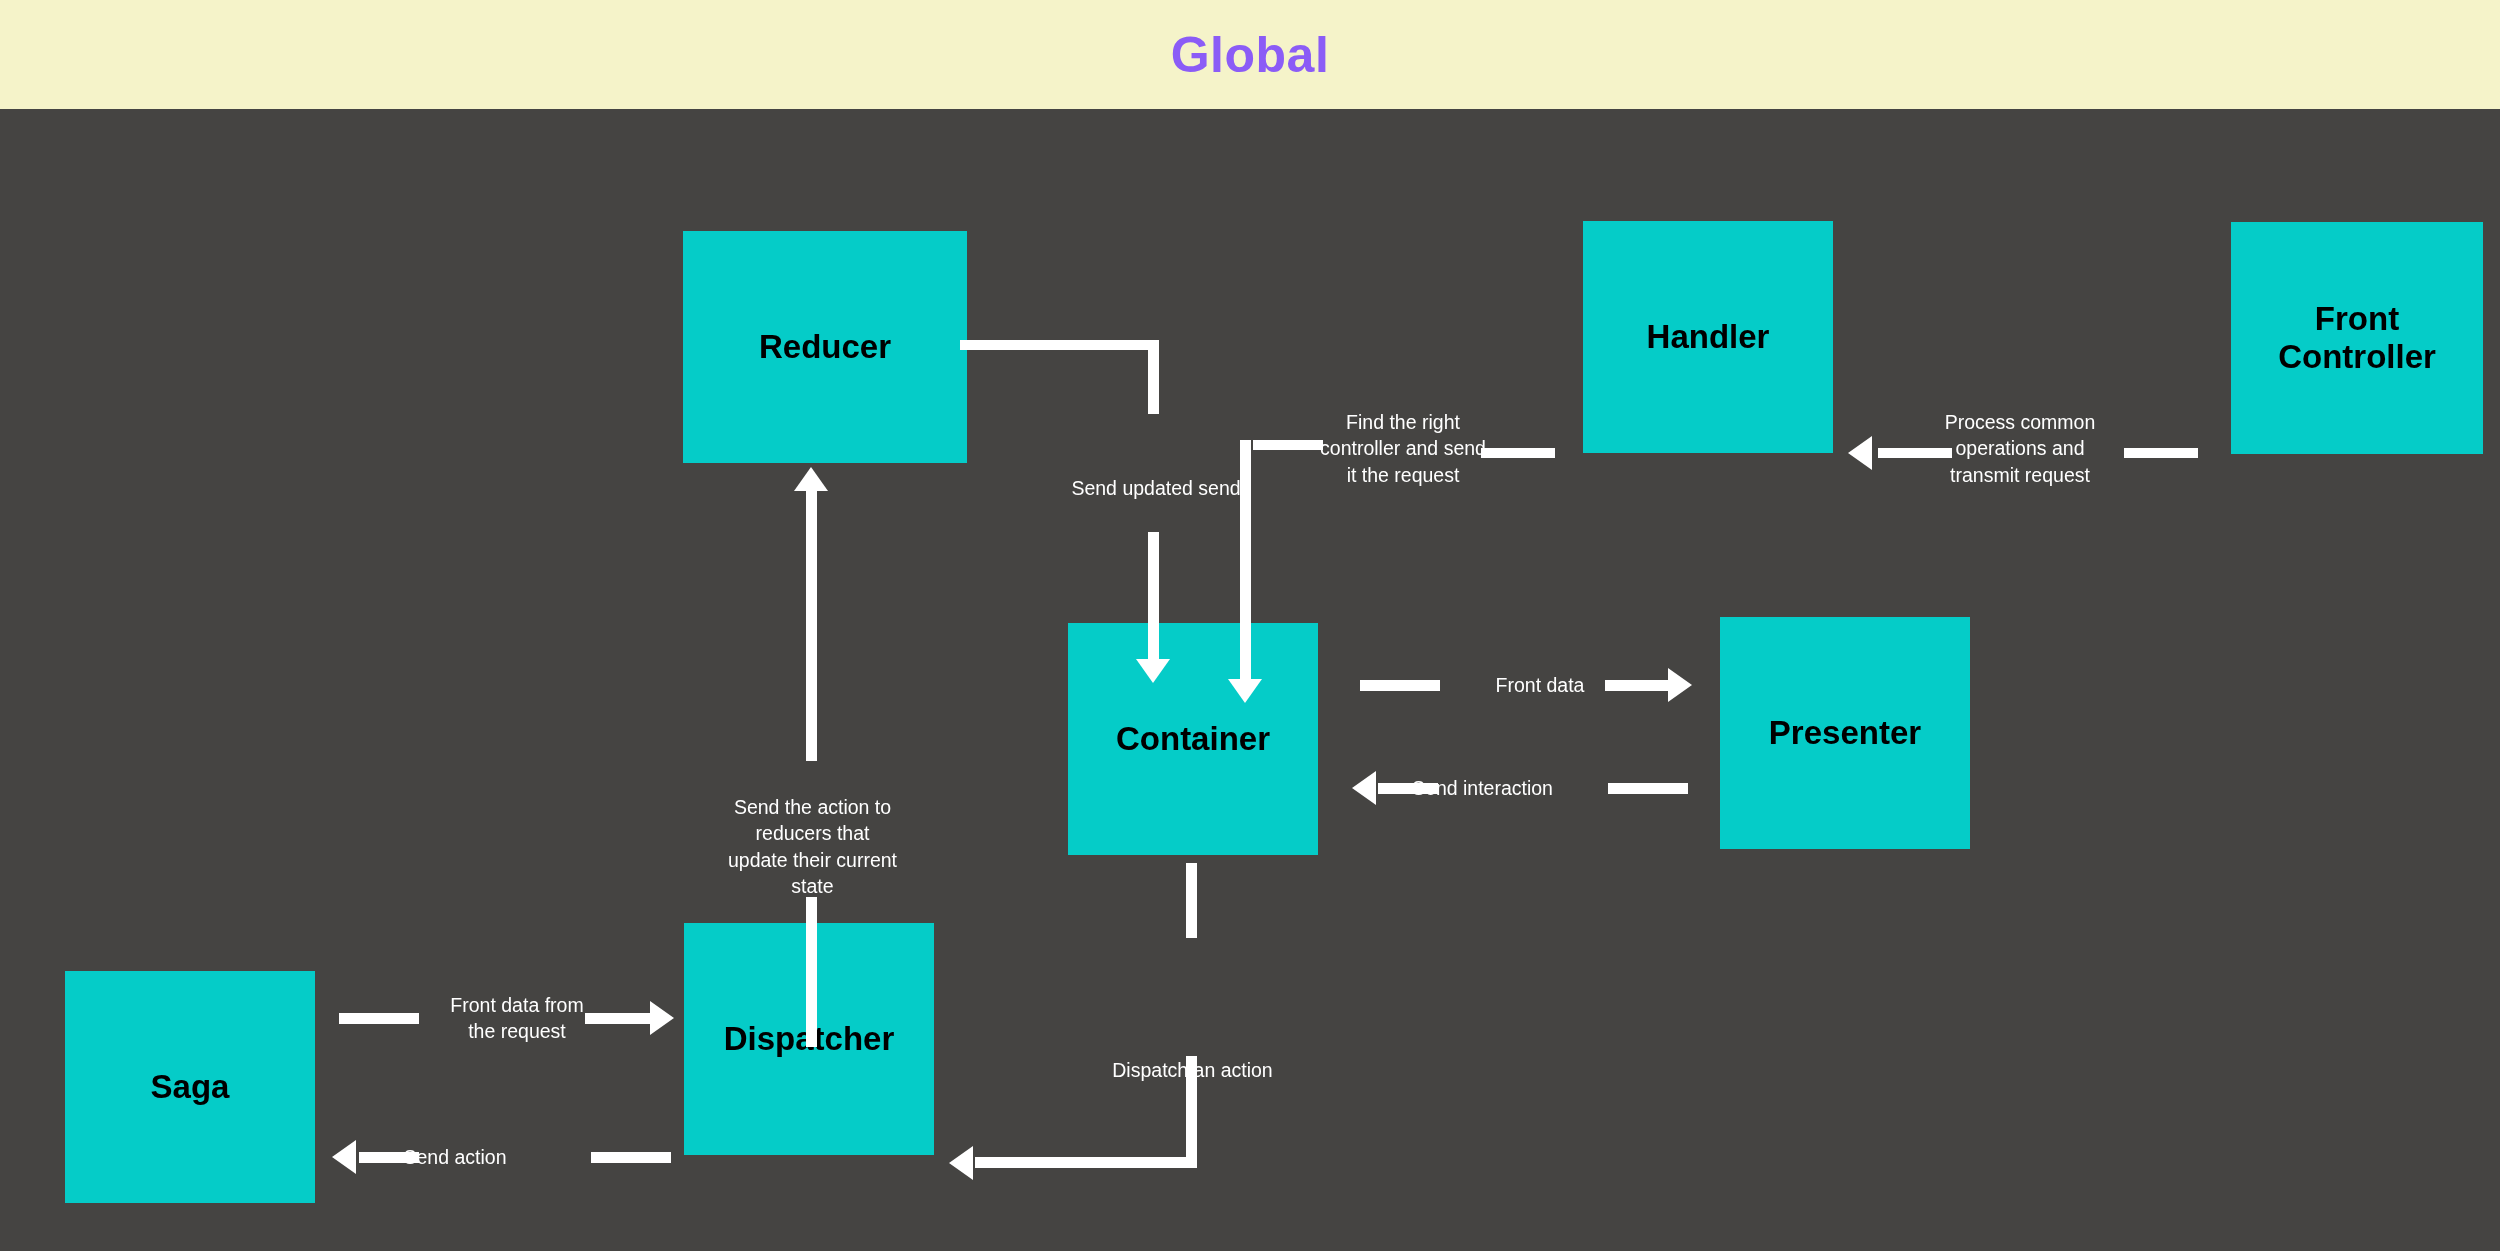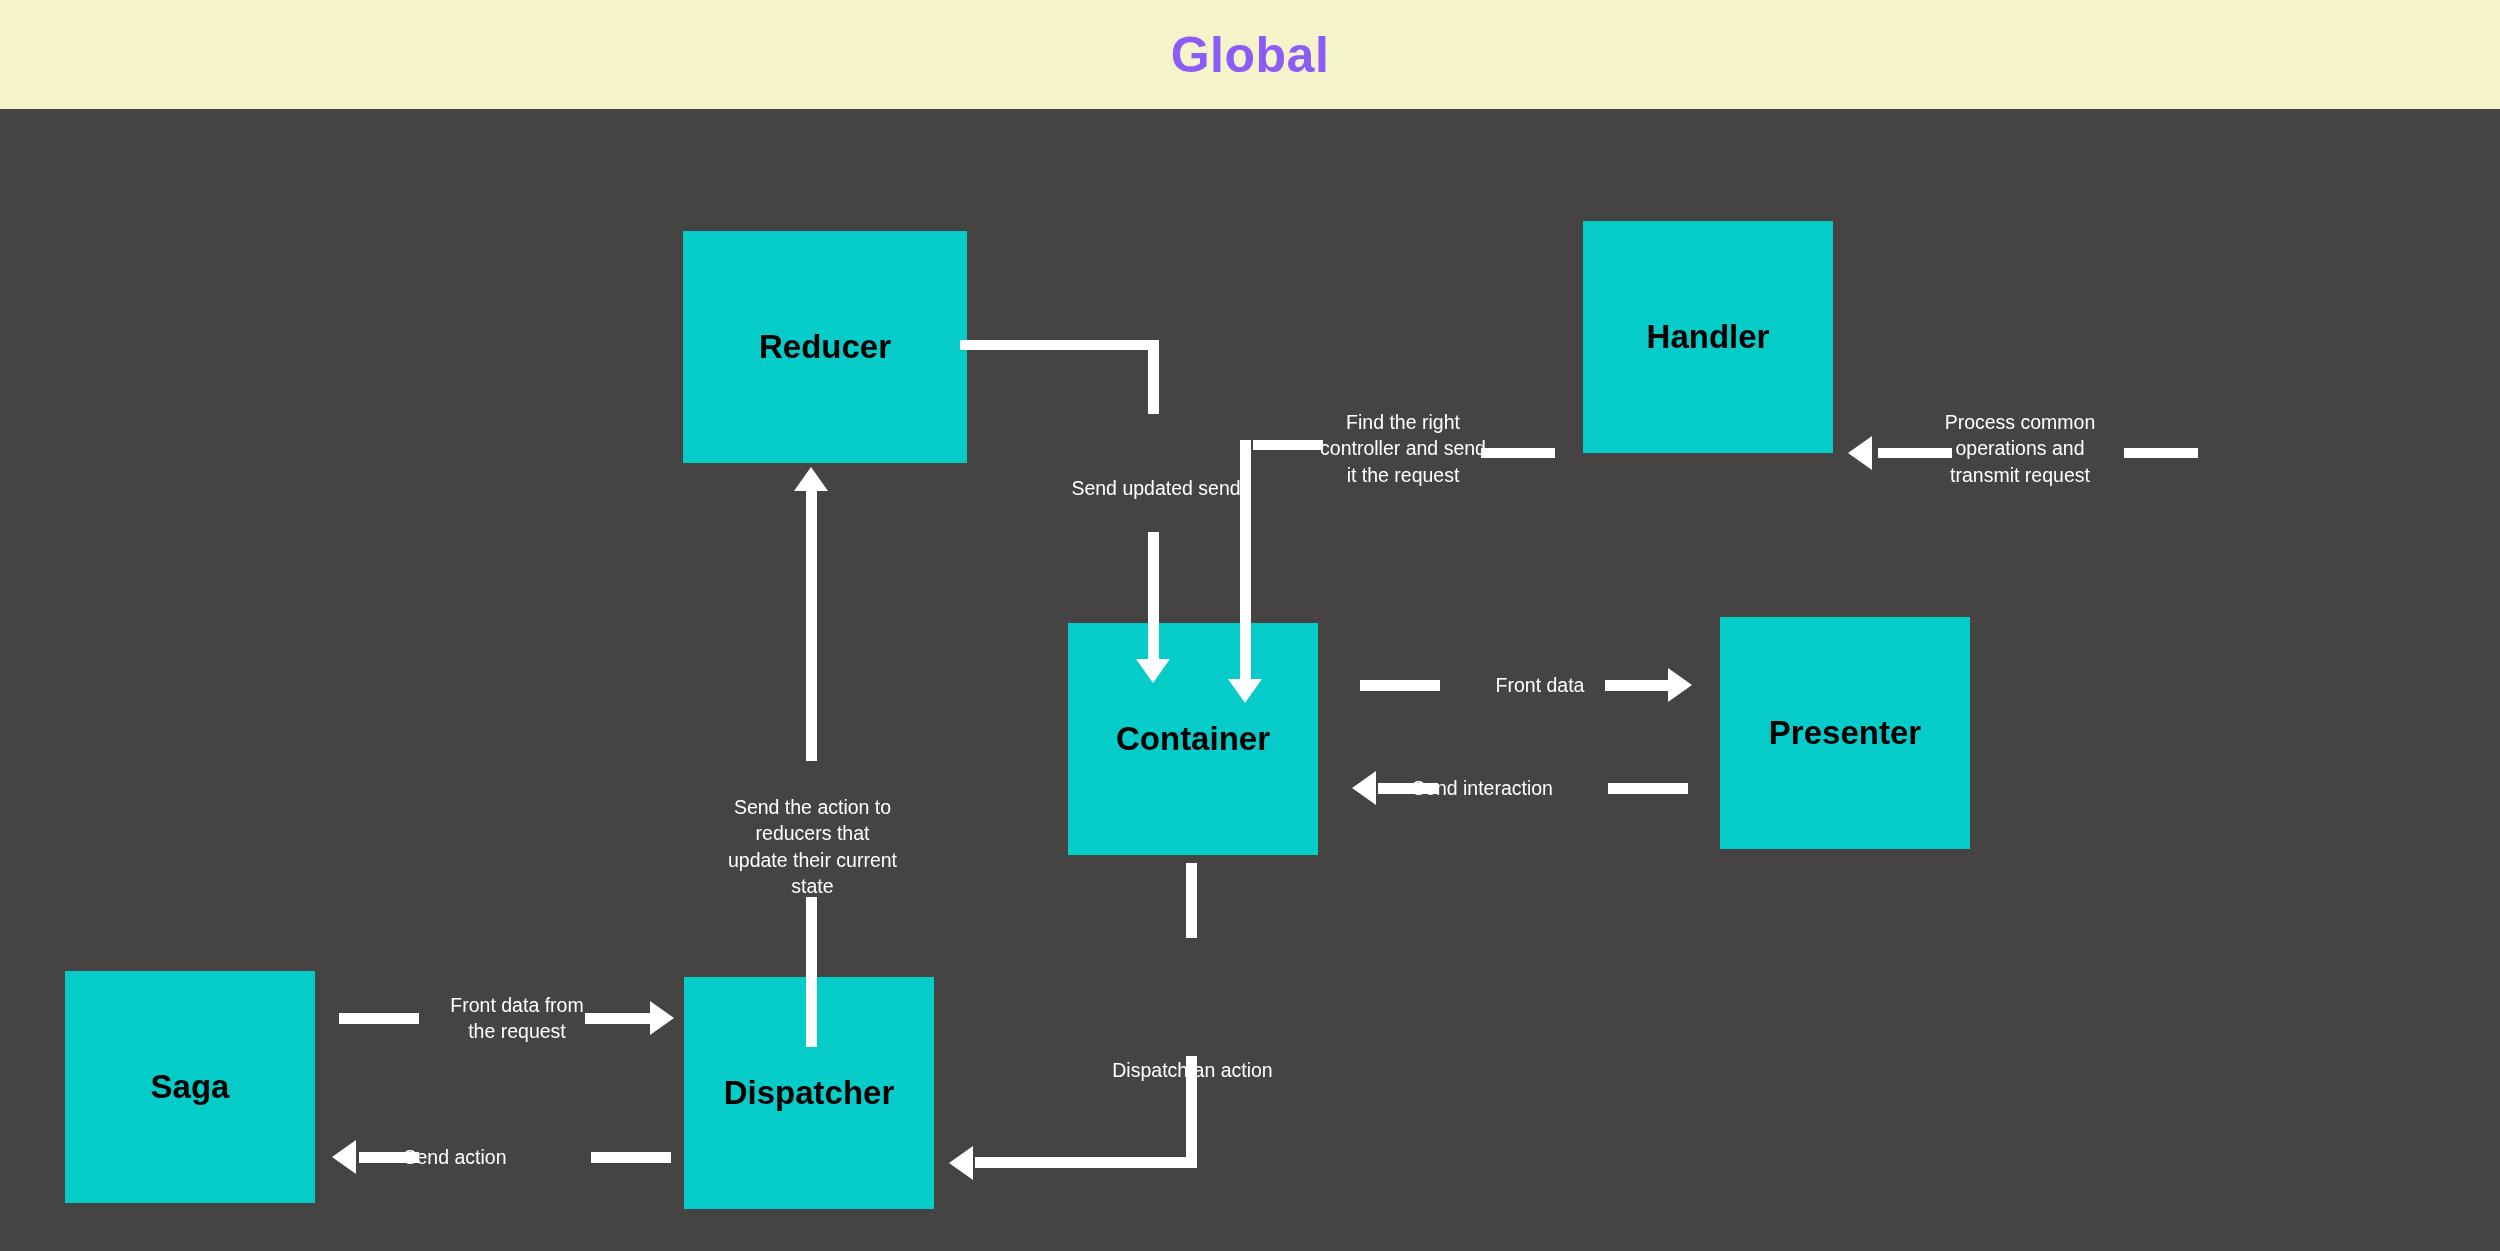--- a/index.html
+++ b/index.html
@@ -97,28 +97,30 @@
   <div id="header">
     <div id="header-title">Global</div>
   </div>
 
   <div id="canvas">
 
     <div class="node" style="left:683px; top:122px; width:284px; height:232px;">Reducer</div>
 
     <div class="node" style="left:1583px; top:112px; width:250px; height:232px;">Handler</div>
 
+    <div class="node" style="left:2231px; top:113px; width:252px; height:232px;">Front
+Controller</div>
 
     <div class="node" style="left:1068px; top:514px; width:250px; height:232px;">Container</div>
 
     <div class="node" style="left:1720px; top:508px; width:250px; height:232px;">Presenter</div>
 
     <div class="node" style="left:65px; top:862px; width:250px; height:232px;">Saga</div>
 
-    <div class="node" style="left:684px; top:868px; width:250px; height:232px;">Dispatcher</div>
+    <div class="node" style="left:684px; top:814px; width:250px; height:232px;">Dispatcher</div>
 
     <div class="seg" style="left:2124px; top:339px; width:74px; height:10px;"></div>
     <div class="edge-label" style="left:1930px; top:300px; width:180px;">Process common
 operations and
 transmit request</div>
     <div class="seg" style="left:1878px; top:339px; width:74px; height:10px;"></div>
     <div class="arrow arrow-left" style="left:1848px; top:327px;"></div>
 
     <div class="seg" style="left:1481px; top:339px; width:74px; height:10px;"></div>
     <div class="edge-label" style="left:1308px; top:300px; width:190px;">Find the right

